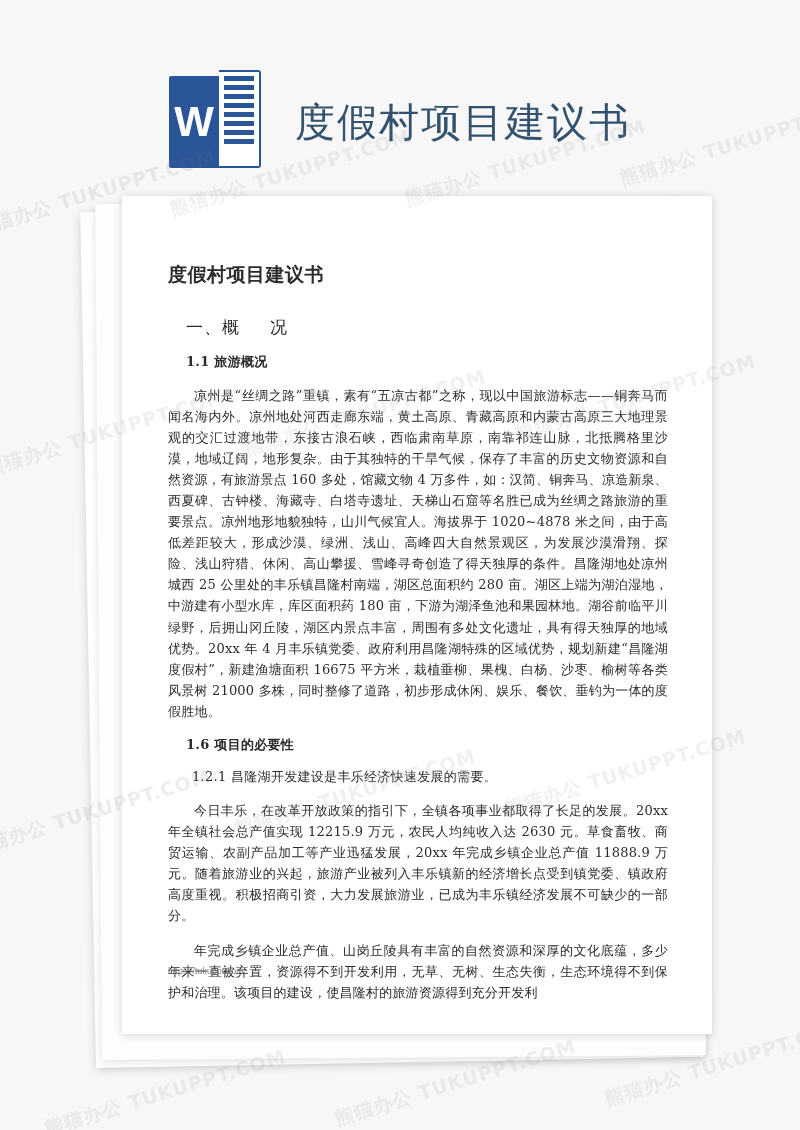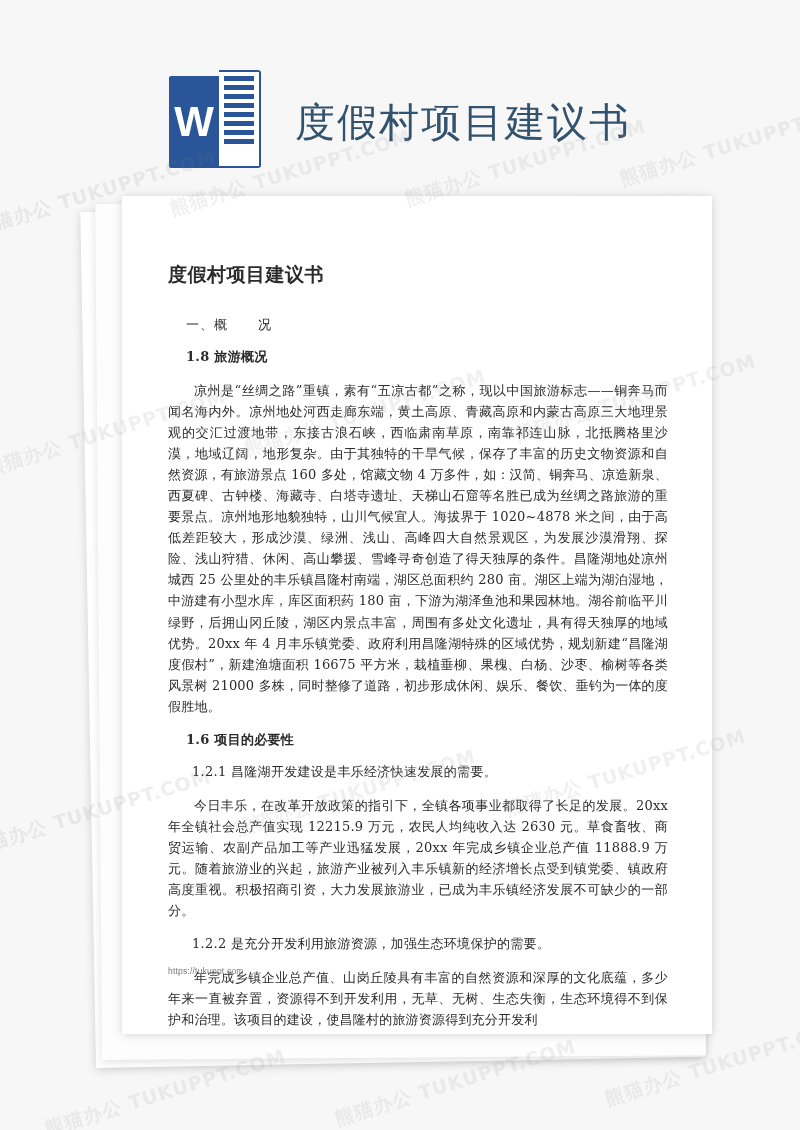--- a/index.html
+++ b/index.html
@@ -116,21 +116,21 @@
     font-family: "DejaVu Serif", "Liberation Serif", serif;
   }
   .doc-title {
     font-size: 19px;
     font-weight: bold;
     letter-spacing: 0.5px;
     margin: 0 0 28px 0;
     font-family: "DejaVu Sans", "Liberation Sans", sans-serif;
   }
   .h1 {
-    font-size: 13px;
+    font-size: 17px;
     margin: 0 0 14px 18px;
     letter-spacing: 1px;
   }
   .h1 .gap { display: inline-block; width: 30px; }
   .h2 {
     font-size: 13px;
     font-weight: bold;
     margin: 0 0 14px 18px;
     letter-spacing: 0.3px;
   }
@@ -208,31 +208,30 @@
 
     <div class="paper-front">
       <div class="doc">
 
         <h1 class="doc-title">度假村项目建议书</h1>
 
         <div class="h1">
           <span>一、概</span><span class="gap"></span><span>况</span>
         </div>
 
-        <div class="h2">1.8 旅游概况</div>
+        <div class="h2">1.1 旅游概况</div>
 
         <p class="para">凉州是“丝绸之路”重镇，素有“五凉古都”之称，现以中国旅游标志——铜奔马而闻名海内外。凉州地处河西走廊东端，黄土高原、青藏高原和内蒙古高原三大地理景观的交汇过渡地带，东接古浪石峡，西临肃南草原，南靠祁连山脉，北抵腾格里沙漠，地域辽阔，地形复杂。由于其独特的干旱气候，保存了丰富的历史文物资源和自然资源，有旅游景点 160 多处，馆藏文物 4 万多件，如：汉简、铜奔马、凉造新泉、西夏碑、古钟楼、海藏寺、白塔寺遗址、天梯山石窟等名胜已成为丝绸之路旅游的重要景点。凉州地形地貌独特，山川气候宜人。海拔界于 1020~4878 米之间，由于高低差距较大，形成沙漠、绿洲、浅山、高峰四大自然景观区，为发展沙漠滑翔、探险、浅山狩猎、休闲、高山攀援、雪峰寻奇创造了得天独厚的条件。昌隆湖地处凉州城西 25 公里处的丰乐镇昌隆村南端，湖区总面积约 280 亩。湖区上端为湖泊湿地，中游建有小型水库，库区面积药 180 亩，下游为湖泽鱼池和果园林地。湖谷前临平川绿野，后拥山冈丘陵，湖区内景点丰富，周围有多处文化遗址，具有得天独厚的地域优势。20xx 年 4 月丰乐镇党委、政府利用昌隆湖特殊的区域优势，规划新建“昌隆湖度假村”，新建渔塘面积 16675 平方米，栽植垂柳、果槐、白杨、沙枣、榆树等各类风景树 21000 多株，同时整修了道路，初步形成休闲、娱乐、餐饮、垂钓为一体的度假胜地。</p>
 
         <div class="h2">1.6 项目的必要性</div>
 
         <div class="h3">1.2.1 昌隆湖开发建设是丰乐经济快速发展的需要。</div>
 
         <p class="para">今日丰乐，在改革开放政策的指引下，全镇各项事业都取得了长足的发展。20xx 年全镇社会总产值实现 12215.9 万元，农民人均纯收入达 2630 元。草食畜牧、商贸运输、农副产品加工等产业迅猛发展，20xx 年完成乡镇企业总产值 11888.9 万元。随着旅游业的兴起，旅游产业被列入丰乐镇新的经济增长点受到镇党委、镇政府高度重视。积极招商引资，大力发展旅游业，已成为丰乐镇经济发展不可缺少的一部分。</p>
 
-        <div class="h3">1.2.2 是充分开发利用旅游资源，加强生态环境保护的需要。</div>
 
         <p class="para">年完成乡镇企业总产值、山岗丘陵具有丰富的自然资源和深厚的文化底蕴，多少年来一直被弃置，资源得不到开发利用，无草、无树、生态失衡，生态环境得不到保护和治理。该项目的建设，使昌隆村的旅游资源得到充分开发利</p>
       </div>
 
       <div class="footer-url">https://tukuppt.com</div>
     </div>
   </div>
 
   <div class="wm-layer">
     <div class="wm" style="left:-30px;  top:180px;">熊猫办公 TUKUPPT.COM</div>

